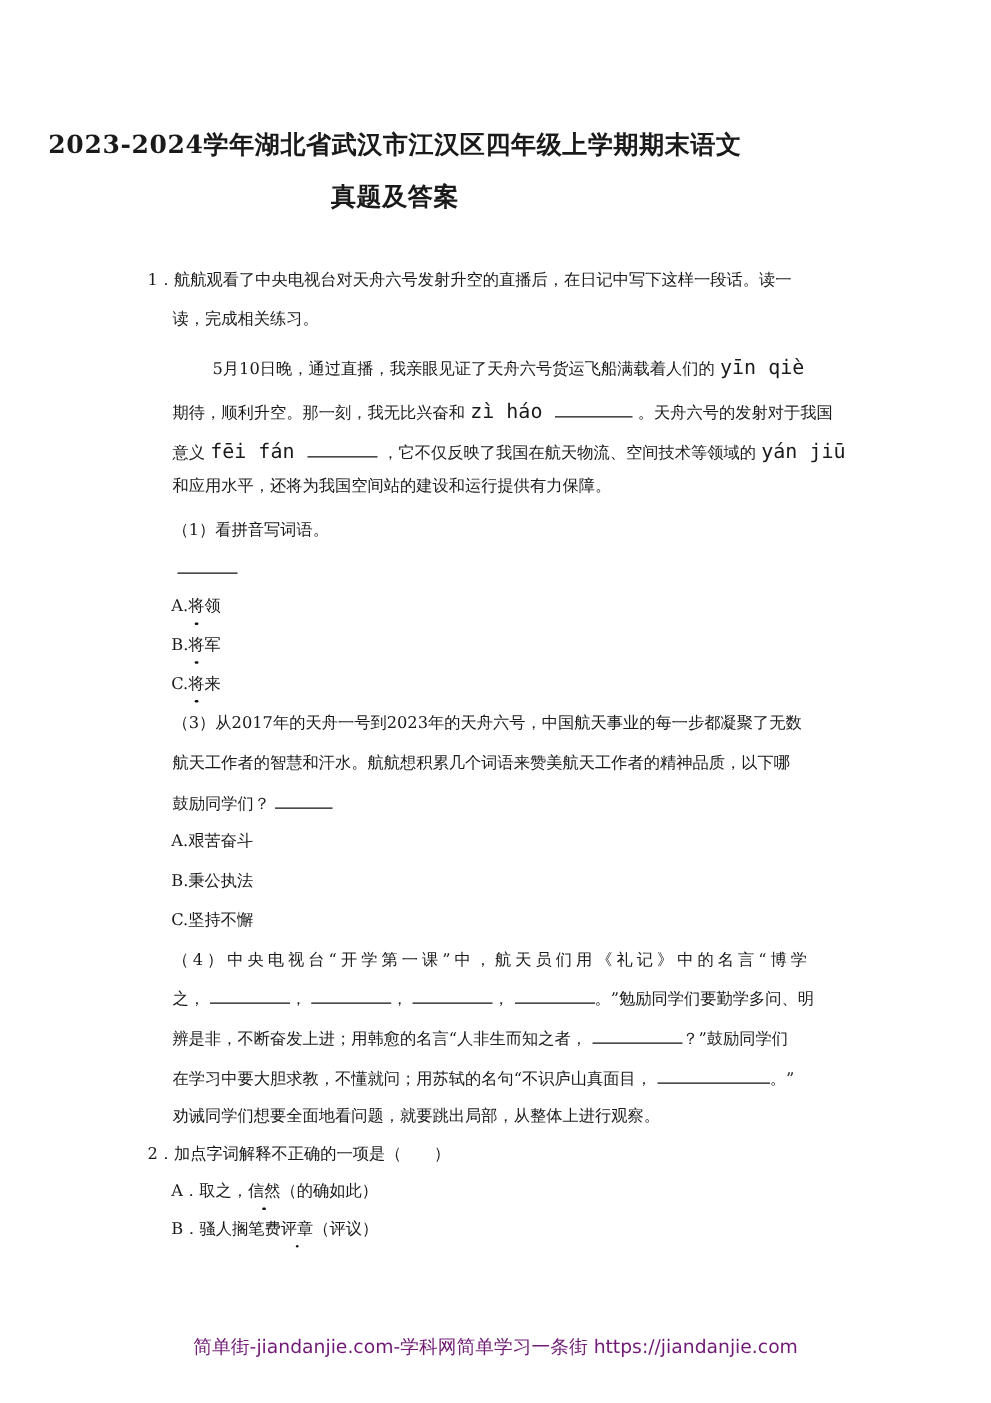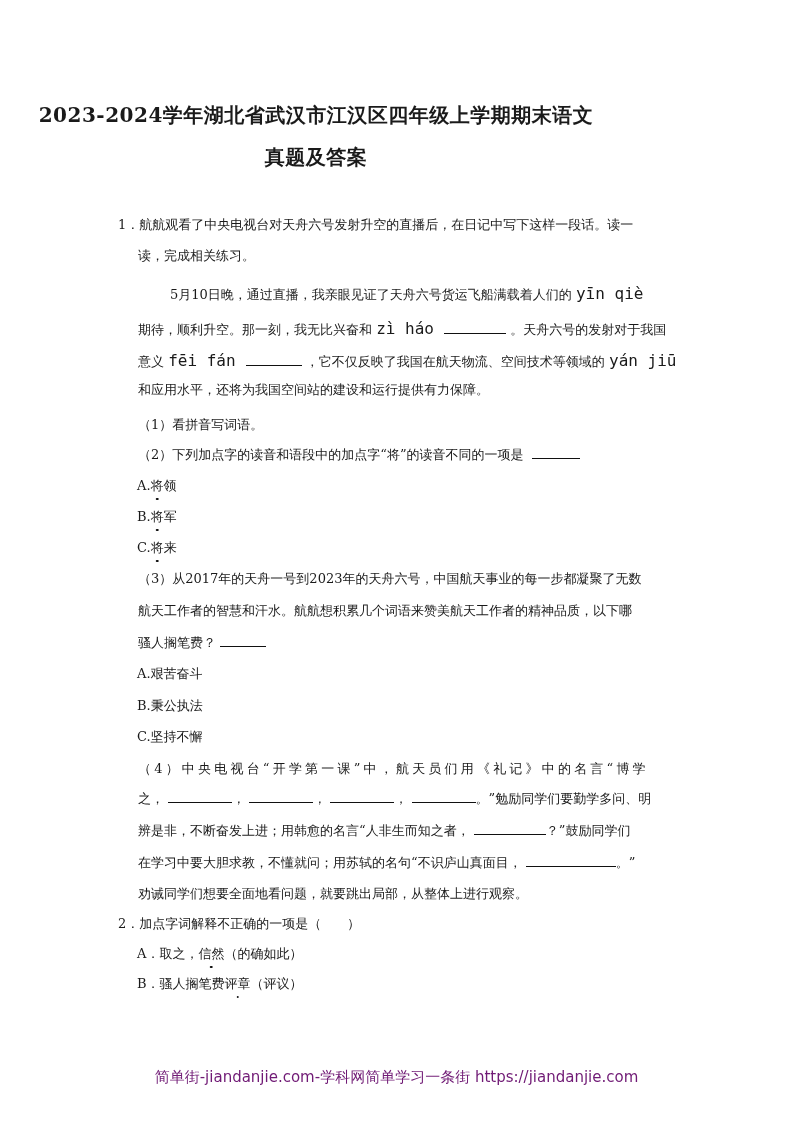--- a/index.html
+++ b/index.html
@@ -62,38 +62,37 @@
   <span class="blank" style="width:56px;margin-left:6px;"></span>
   <span>，它不仅反映了我国在航天物流、空间技术等领域的</span>
   <span class="pin">yán jiū</span>
 </div>
 
 <div class="line" style="top:381px;left:138px;">和应用水平，还将为我国空间站的建设和运行提供有力保障。</div>
 
 <div class="line" style="top:416px;left:138px;">（1）看拼音写词语。</div>
 
 <div class="line" style="top:446px;left:138px;">
-  <span>（2）下列加点字的读音和语段中的加点字“将”的读音不同的一项是</span>
   <span class="blank" style="width:48px;margin-left:4px;"></span>
 </div>
 
 <div class="line" style="top:477px;left:137px;">
   <span>A.</span><span class="dot">将</span><span>领</span>
 </div>
 <div class="line" style="top:508px;left:137px;">
   <span>B.</span><span class="dot">将</span><span>军</span>
 </div>
 <div class="line" style="top:539px;left:137px;">
   <span>C.</span><span class="dot">将</span><span>来</span>
 </div>
 
 <div class="line" style="top:570px;left:138px;">（3）从2017年的天舟一号到2023年的天舟六号，中国航天事业的每一步都凝聚了无数</div>
 <div class="line" style="top:602px;left:138px;">航天工作者的智慧和汗水。航航想积累几个词语来赞美航天工作者的精神品质，以下哪</div>
 <div class="line" style="top:634px;left:138px;">
-  <span>骚人搁笔费？</span>
+  <span>鼓励同学们？</span>
   <span class="blank" style="width:46px;"></span>
 </div>
 
 <div class="line" style="top:665px;left:137px;">A.艰苦奋斗</div>
 <div class="line" style="top:697px;left:137px;">B.秉公执法</div>
 <div class="line" style="top:728px;left:137px;">C.坚持不懈</div>
 
 <div class="line wide" style="top:760px;left:138px;">（4）中央电视台“开学第一课”中，航天员们用《礼记》中的名言“博学</div>
 
 <div class="line" style="top:790px;left:138px;">

